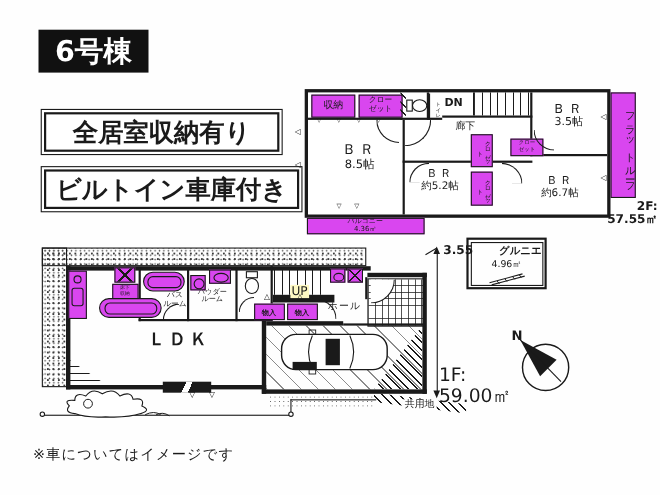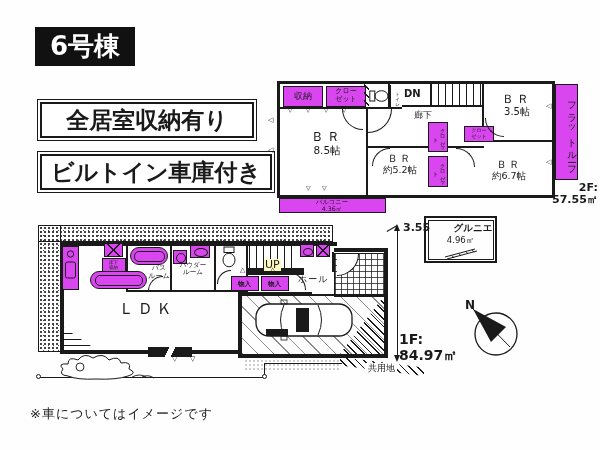--- a/index.html
+++ b/index.html
@@ -252,21 +252,21 @@
   <svg class="abs" style="left:254px;top:299px;" width="100" height="42" viewBox="0 0 100 42">
     <rect x="2" y="5" width="96" height="32" rx="13" fill="#fff" stroke="#1a1a1a" stroke-width="1.3"></rect>
     <path d="M30,6 q-7,15 0,30" fill="none" stroke="#1a1a1a" stroke-width="1"></path>
     <path d="M64,6 q7,15 0,30" fill="none" stroke="#1a1a1a" stroke-width="1"></path>
     <rect x="42" y="9" width="13" height="24" fill="#1a1a1a"></rect>
     <rect x="12" y="30" width="22" height="7" fill="#1a1a1a"></rect>
     <rect x="27" y="1" width="6" height="4" fill="none" stroke="#1a1a1a" stroke-width="0.8"></rect>
     <rect x="27" y="37" width="6" height="4" fill="none" stroke="#1a1a1a" stroke-width="0.8"></rect>
   </svg>
 
-  <div class="lbl" style="left:104px;top:300px;width:86px;">
+  <div class="lbl" style="left:120px;top:300px;width:86px;font-weight:bold;">
     <div style="font-size:16px;letter-spacing:3px;">ＬＤＫ</div>
   </div>
   <div class="abs" style="left:63px;top:327px;width:34px;height:23px;clip-path:polygon(0 0,100% 100%,0 100%);
        background-image:repeating-linear-gradient(to bottom,#1a1a1a 0 1px,transparent 1px 6px);"></div>
   <div class="abs" style="left:148px;top:347px;width:44px;height:10px;background:#1a1a1a;
        background-image:linear-gradient(115deg,transparent 0 44%,#fff 44% 56%,transparent 56%);"></div>
   <div class="tri" style="left:172px;top:356px;font-size:7px;">▽</div>
   <div class="tri" style="left:190px;top:356px;font-size:7px;">▽</div>
 
   <div class="tline" style="left:38px;top:377px;width:228px;height:1px;"></div>
@@ -278,23 +278,23 @@
 
   <div class="hatch-dense" style="left:340px;top:357px;width:84px;height:19px;clip-path:polygon(0 0,100% 55%,100% 100%,0 45%);"></div>
   <div class="lbl" style="left:366px;top:363px;font-size:9px;background:#fff;padding:0 2px;">共用地</div>
 
   <div class="tline" style="left:397px;top:230px;width:1px;height:126px;"></div>
   <div class="dim-arrow" style="left:394px;top:224px;border-bottom:7px solid #1a1a1a;"></div>
   <div class="dim-arrow" style="left:394px;top:355px;border-top:7px solid #1a1a1a;"></div>
   <div class="tline" style="left:386px;top:228px;width:12px;height:1px;transform:rotate(-30deg);"></div>
   <div class="lbl" style="left:403px;top:222px;font-size:11px;font-weight:bold;">3.55</div>
 
-  <div class="lbl" style="left:399px;top:332px;text-align:left;font-weight:bold;font-size:14px;">
+  <div class="lbl" style="left:399px;top:332px;text-align:left;font-weight:normal;font-size:17px;">
     <span>1F:</span><br>
-    <span>84.97㎡</span>
+    <span>59.00㎡</span>
   </div>
 
   <svg class="abs" style="left:56px;top:350px;" width="105" height="32" viewBox="0 0 105 32">
     <path d="M12,26 Q2,25 7,19 Q1,13 12,14 Q12,6 22,10 Q28,2 37,8 Q47,2 53,10 Q63,5 65,13 Q76,11 73,19 Q82,23 72,26 Q60,30 40,29 Q22,30 12,26 Z" fill="#fff" stroke="#1a1a1a" stroke-width="1"></path>
     <circle cx="24" cy="17" r="4" fill="none" stroke="#1a1a1a" stroke-width="0.9"></circle>
     <path d="M76,27 q8,-4 14,0 M86,27 q6,-3 12,1" fill="none" stroke="#1a1a1a" stroke-width="0.9"></path>
   </svg>
 
   <svg class="abs" style="left:464px;top:296px;" width="58" height="62" viewBox="0 0 58 62">
     <circle cx="32" cy="38" r="21" fill="none" stroke="#1a1a1a" stroke-width="1.3"></circle>

